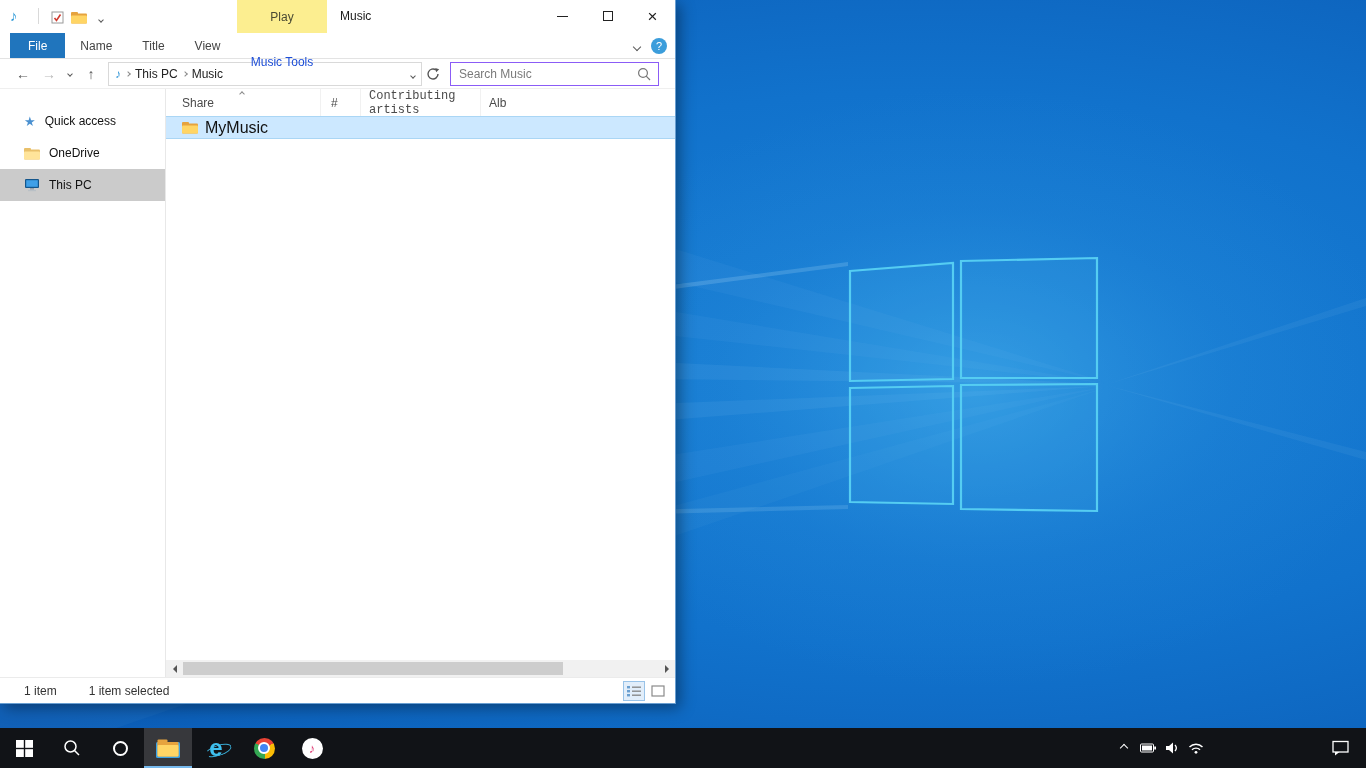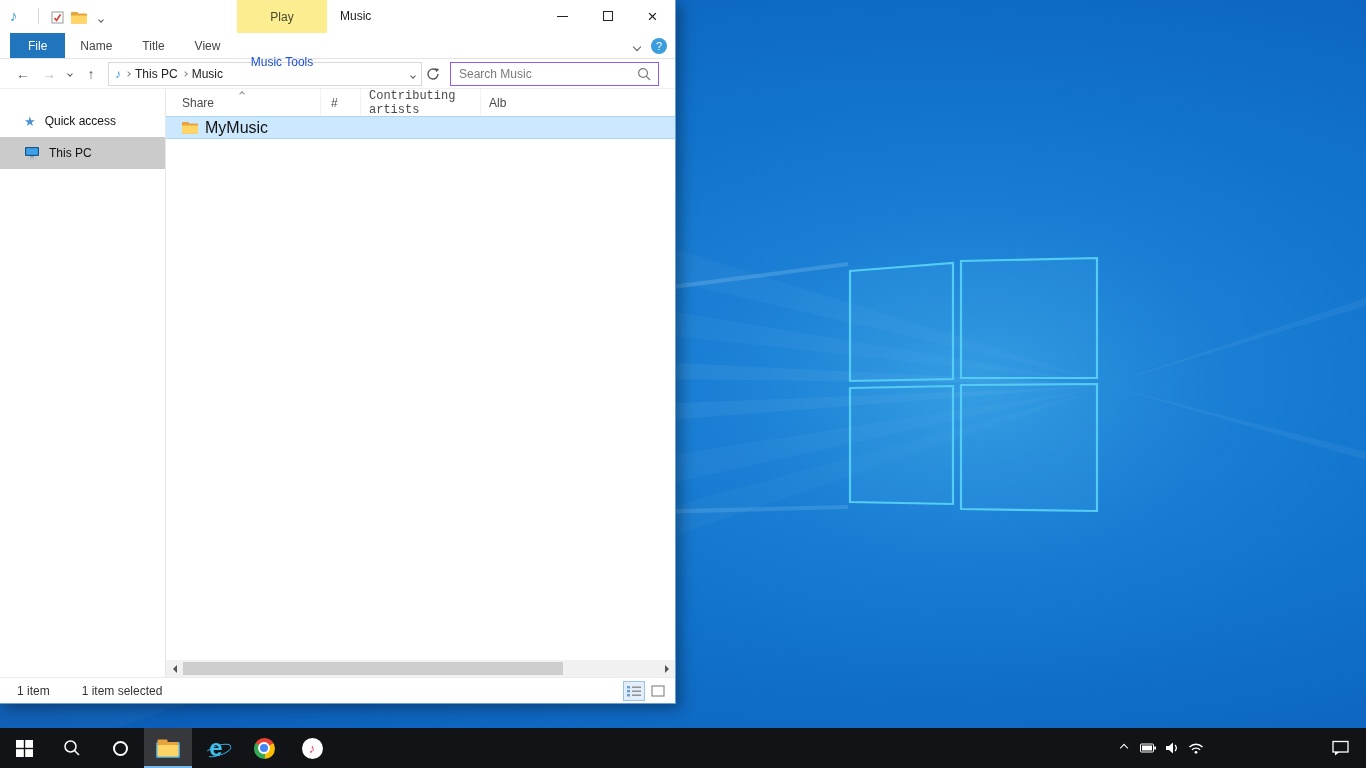--- a/index.html
+++ b/index.html
@@ -96,21 +96,21 @@
   .hscroll { height:17px; background:#f1f1f1; display:flex; align-items:center; flex:none; }
   .scroll-btn { width:17px; height:17px; display:flex; align-items:center; justify-content:center; }
   .tri { width:0; height:0; border:4px solid transparent; }
   .tri.left { border-right-color:#555; border-left:none; }
   .tri.right { border-left-color:#555; border-right:none; }
   .scroll-track { flex:1; height:100%; position:relative; }
   .scroll-thumb { position:absolute; left:0; top:2px; height:13px; width:380px; background:#cdcdcd; }
 
   
   .statusbar { height:26px; border-top:1px solid #ebebeb; display:flex; align-items:center;
-    padding-left:17px; font-size:12px; color:#333; position:relative; flex:none; }
+    padding-left:24px; font-size:12px; color:#333; position:relative; flex:none; }
   .status-sel { margin-left:32px; }
   .view-btns { position:absolute; right:6px; top:3px; display:flex; gap:2px; }
   .view-btn { width:22px; height:20px; display:flex; align-items:center; justify-content:center; }
   .view-btn.selected { background:#e2eefa; border:1px solid #99c3e8; }
 
   
   .taskbar { position:absolute; left:0; bottom:0; width:1366px; height:40px; background:#111317;
     display:flex; align-items:stretch; }
   .tb-btn { width:48px; display:flex; align-items:center; justify-content:center; position:relative; }
   .tb-btn.active { background:rgba(255,255,255,0.16); }
@@ -245,20 +245,28 @@
     </div>
   </div>
 
   <div class="main">
 
     <div class="sidebar">
       <div class="side-item">
         <span class="star-ico">★</span>
         <span>Quick access</span>
       </div>
+      <div class="side-item">
+        <svg width="16" height="13" viewBox="0 0 16 13">
+          <rect x="0" y="1" width="7" height="4" rx="1" fill="#e9c06a"></rect>
+          <rect x="0" y="2.5" width="16" height="10" rx="1" fill="#e9c06a"></rect>
+          <rect x="0" y="4.5" width="16" height="8" rx="1" fill="#ffe49a"></rect>
+        </svg>
+        <span>OneDrive</span>
+      </div>
       <div class="side-item selected">
         <svg width="16" height="14">
           <rect x="1" y="1" width="14" height="9" rx="1" fill="#14568c"></rect>
           <rect x="2.2" y="2.2" width="11.6" height="6.6" fill="#3fa0e8"></rect>
           <rect x="6" y="10" width="4" height="1.6" fill="#9aa3ab"></rect>
           <rect x="4" y="11.8" width="8" height="1.4" fill="#b9c0c6"></rect>
         </svg>
         <span>This PC</span>
       </div>
     </div>

